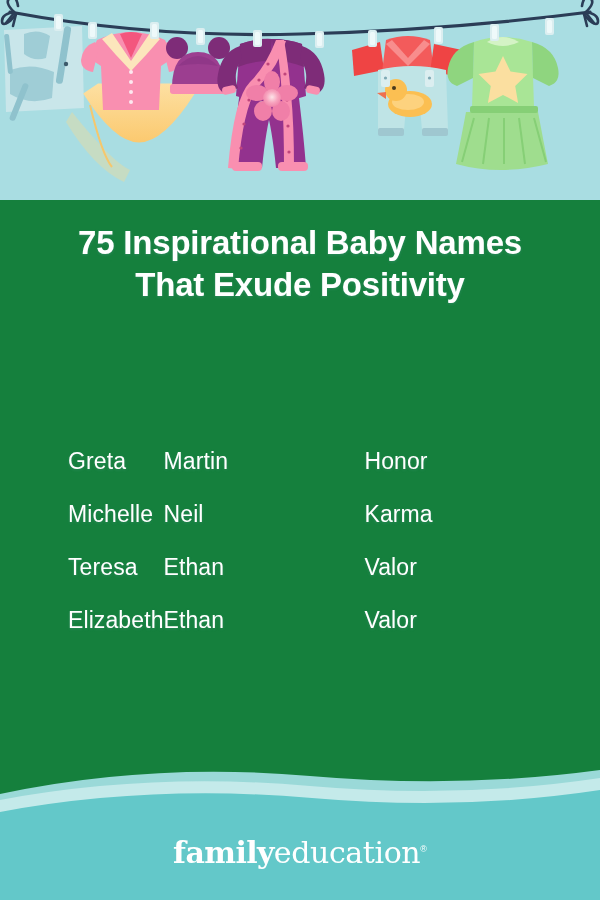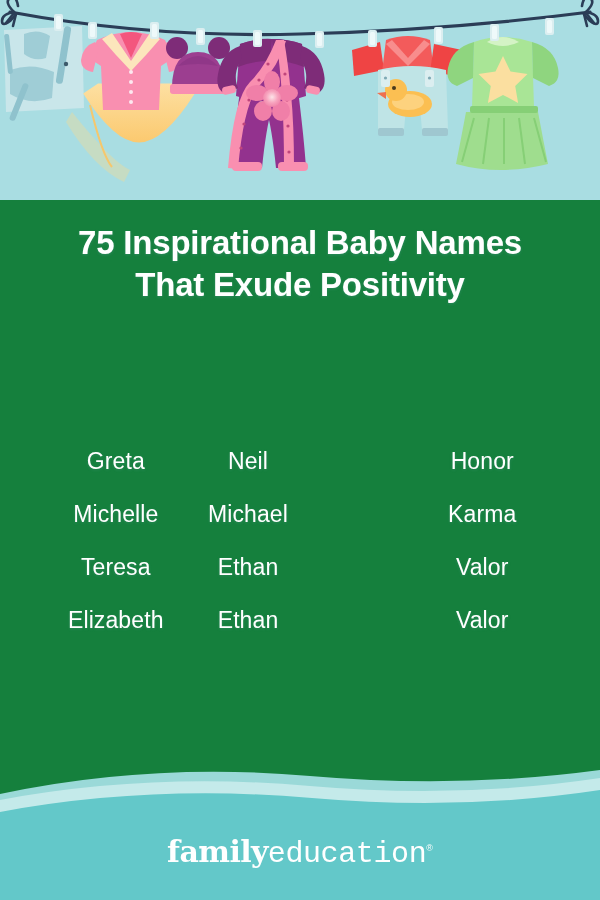--- a/index.html
+++ b/index.html
@@ -57,21 +57,20 @@
 
   .name-item {
     height:53px;
     line-height:34px;
     color:#ffffff;
     font-size:23px;
     font-weight:500;
     letter-spacing:0.1px;
     white-space:nowrap;
     text-shadow:0 1px 3px rgba(100,160,170,0.28);
-    text-align:center;
   }
 
   
   #footer-wave {
     position:absolute;
     bottom:0; left:0;
     width:600px; height:140px;
   }
   #footer-wave svg { display:block; width:600px; height:140px; }
 
@@ -86,21 +85,21 @@
   }
   #logo-inner {
     position:relative;
     top:22px;
     color:#ffffff;
     font-family:"DejaVu Serif", serif;
     font-size:30px;
     white-space:nowrap;
   }
   #logo-family { font-weight:700; letter-spacing:-0.6px;text-align:right; }
-  #logo-education { font-weight:400; letter-spacing:-0.4px;font-family:Liberation Mono, monospace; }
+  #logo-education { font-weight:400; letter-spacing:-0.4px; }
   #logo-reg {
     font-size:9px;
     vertical-align:super;
     font-family:"Liberation Sans", sans-serif;
   }
 </style>
 </head>
 <body>
 
 <div id="pin">
@@ -322,22 +321,22 @@
   <div id="names">
 
     <div class="name-col col-0">
       <div class="name-item">Greta</div>
       <div class="name-item">Michelle</div>
       <div class="name-item">Teresa</div>
       <div class="name-item">Elizabeth</div>
     </div>
 
     <div class="name-col col-1">
+      <div class="name-item">Martin</div>
       <div class="name-item">Neil</div>
-      <div class="name-item">Michael</div>
       <div class="name-item">Ethan</div>
       <div class="name-item">Ethan</div>
     </div>
 
     <div class="name-col col-2">
       <div class="name-item">Honor</div>
       <div class="name-item">Karma</div>
       <div class="name-item">Valor</div>
       <div class="name-item">Valor</div>
     </div>

